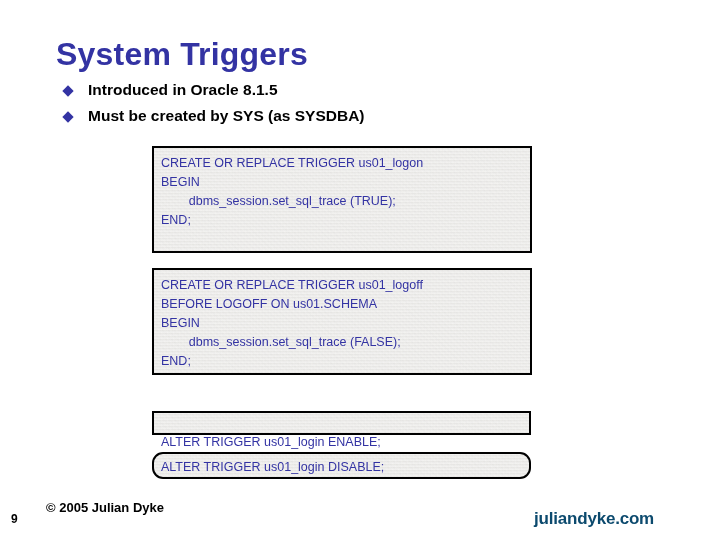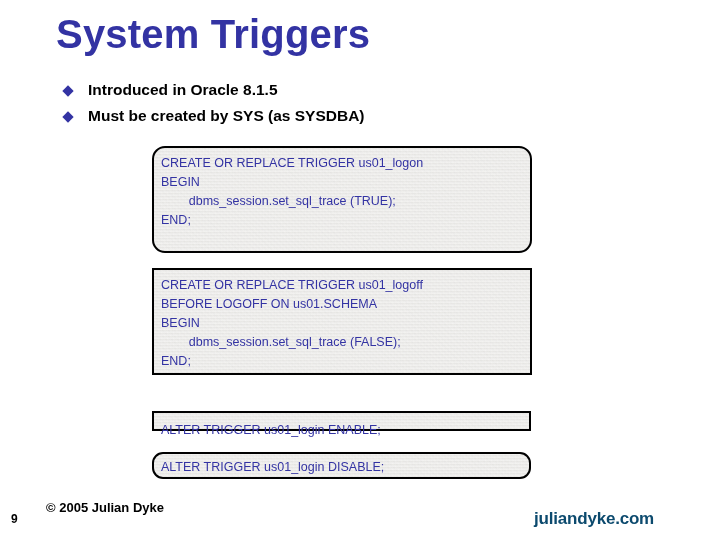--- a/index.html
+++ b/index.html
@@ -13,22 +13,22 @@
     position: relative;
     overflow: hidden;
     font-family: "Liberation Sans", sans-serif;
     background: #ffffff;
   }
 
   
   #slide-title {
     position: absolute;
     left: 56px;
-    top: 12px;
-    font-size: 40px;
+    top: 36px;
+    font-size: 32px;
     font-weight: bold;
     color: #3333a3;
     letter-spacing: 0.2px;
     white-space: nowrap;
   }
 
   
   #bullet-list {
     position: absolute;
     left: 64px;
@@ -82,35 +82,34 @@
     line-height: 19px;
     white-space: pre;
     font-family: "Liberation Sans", sans-serif;
   }
   #code-box-logon {
     left: 152px;
     top: 146px;
     width: 380px;
     height: 107px;
     padding: 6px 0 0 7px;
-    border-radius: 13px;
   }
   #code-box-logoff {
     left: 152px;
     top: 268px;
     width: 380px;
     height: 107px;
     padding: 6px 0 0 7px;
   }
   #code-box-enable {
     left: 152px;
     top: 411px;
     width: 379px;
     height: 20px;
-    padding: 8px 0 0 7px;
+    padding: 20px 0 0 7px;
   }
   #code-box-disable {
     left: 152px;
     top: 452px;
     width: 379px;
     height: 27px;
     padding: 4px 0 0 7px;
     border-radius: 11px;
   }
 

